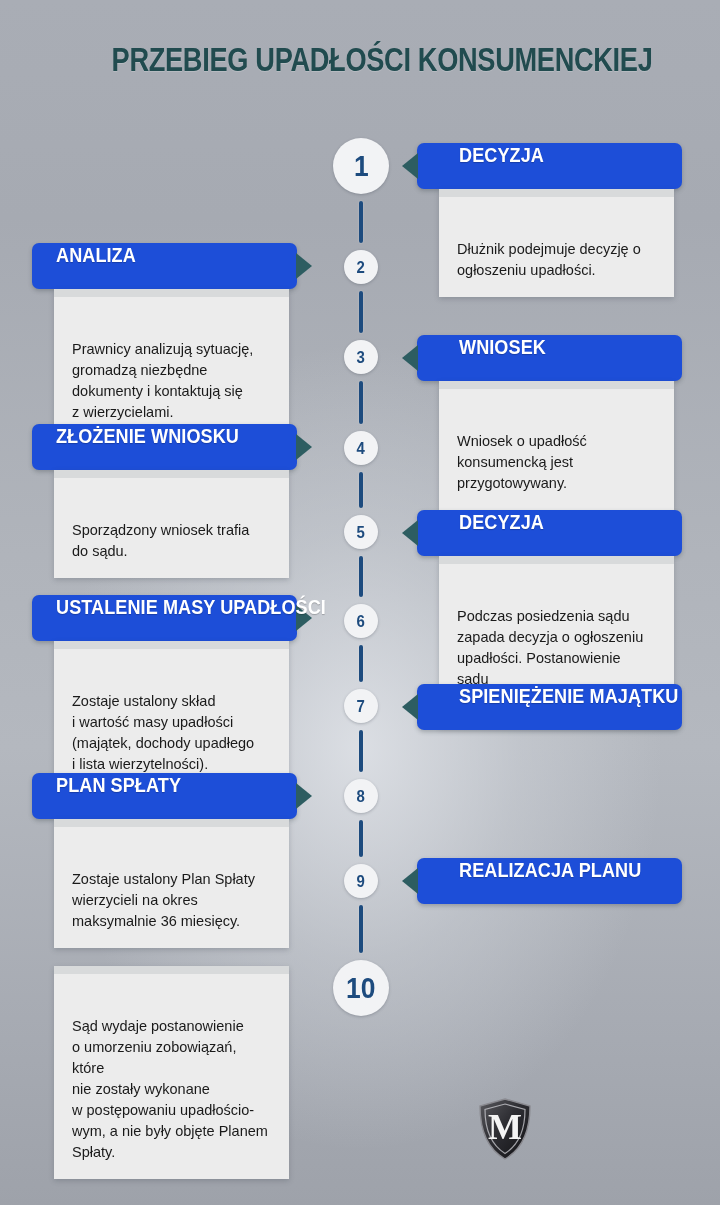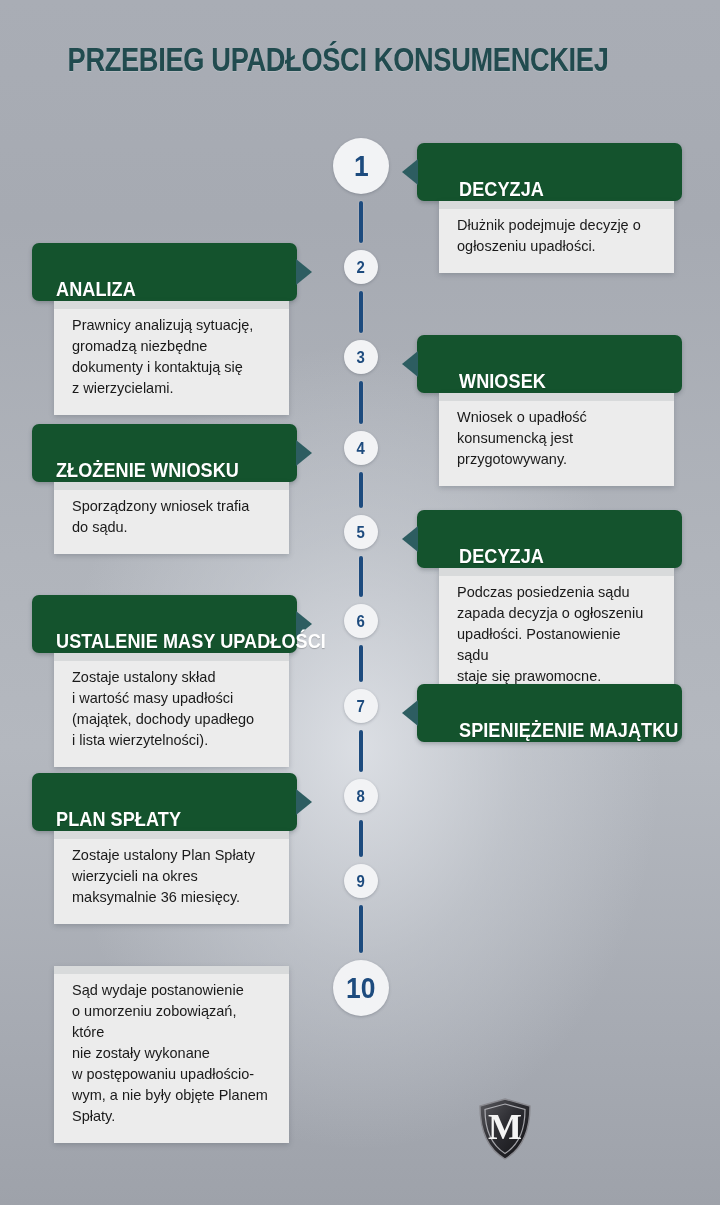--- a/index.html
+++ b/index.html
@@ -15,21 +15,21 @@
     background:
       radial-gradient(ellipse 420px 560px at 50% 62%, rgba(226,229,234,0.85) 0%, rgba(210,214,220,0.45) 38%, rgba(170,175,184,0.0) 72%),
       linear-gradient(180deg, #a9adb5 0%, #a6aab2 18%, #b0b4bb 46%, #b4b8bf 62%, #a5a9b1 88%, #9ea2aa 100%);
     position:relative;
   }
 
   
   .title-wrap {
     position:absolute;
     top:40px; left:0; width:720px;
-    text-align:left;
+    text-align:right;
   }
   .title {
     display:inline-block;
     font-family:"Liberation Sans Narrow","Liberation Sans", sans-serif;
     font-weight:bold;
     font-size:34px;
     letter-spacing:-0.4px;
     color:#214b4f;
     transform:scaleX(0.80);
     transform-origin:center;
@@ -61,24 +61,24 @@
     background:#1d4b7e;
     border-radius:2px;
     box-shadow:0 0 2px rgba(255,255,255,0.35);
   }
 
   
   .card { position:absolute; }
 
   .card-head {
     position:relative;
-    height:58px;
-    background:#14532d;
+    height:46px;
+    background:#1d4ed8;
     border-radius:7px;
-    display:flex; align-items:flex-end;
+    display:flex; align-items:flex-start;
     box-shadow:0 2px 4px rgba(50,58,66,0.30);
   }
   .card-head .htext {
     font-family:"Liberation Sans Narrow","Liberation Sans", sans-serif;
     font-weight:bold;
     font-size:21px;
     color:#ffffff;
     letter-spacing:0.1px;
     white-space:nowrap;
     transform:scaleX(0.86);
@@ -117,21 +117,21 @@
     font-size:14.5px;
     line-height:1.45;
     color:#1a1a1a;
   }
   .card-body::before {
     content:"";
     position:absolute;
     top:0; left:0; right:0; height:8px;
     background:#d8dadb;
   }
-  .card-body .btext { position:relative; white-space:pre-line; }
+  .card-body .btext { position:relative; white-space:pre-line;margin-top:36px; }
 
   
   .card.right .card-body { margin-left:22px; margin-right:8px; }
   .card.left  .card-body { margin-left:22px; margin-right:8px; }
 
   
   .logo { position:absolute; display:flex; align-items:center; gap:14px; }
   .shield {
     width:54px; height:62px;
     position:relative;
@@ -282,20 +282,24 @@
         <div class="notch"></div>
         <span class="htext">PLAN SPŁATY</span>
       </div>
       <div class="card-body">
         <div class="btext">Zostaje ustalony Plan Spłaty
 wierzycieli na okres
 maksymalnie 36 miesięcy.</div>
       </div>
     </div>
     <div class="card right" style="top: 858px; left: 417px; width: 265px;">
+      <div class="card-head">
+        <div class="notch"></div>
+        <span class="htext">REALIZACJA PLANU</span>
+      </div>
     </div>
     <div class="card left" style="top: 966px; left: 32px; width: 265px;">
       <div class="card-body">
         <div class="btext">Sąd wydaje postanowienie
 o umorzeniu zobowiązań, które
 nie zostały wykonane
 w postępowaniu upadłościo-
 wym, a nie były objęte Planem
 Spłaty.</div>
       </div>

